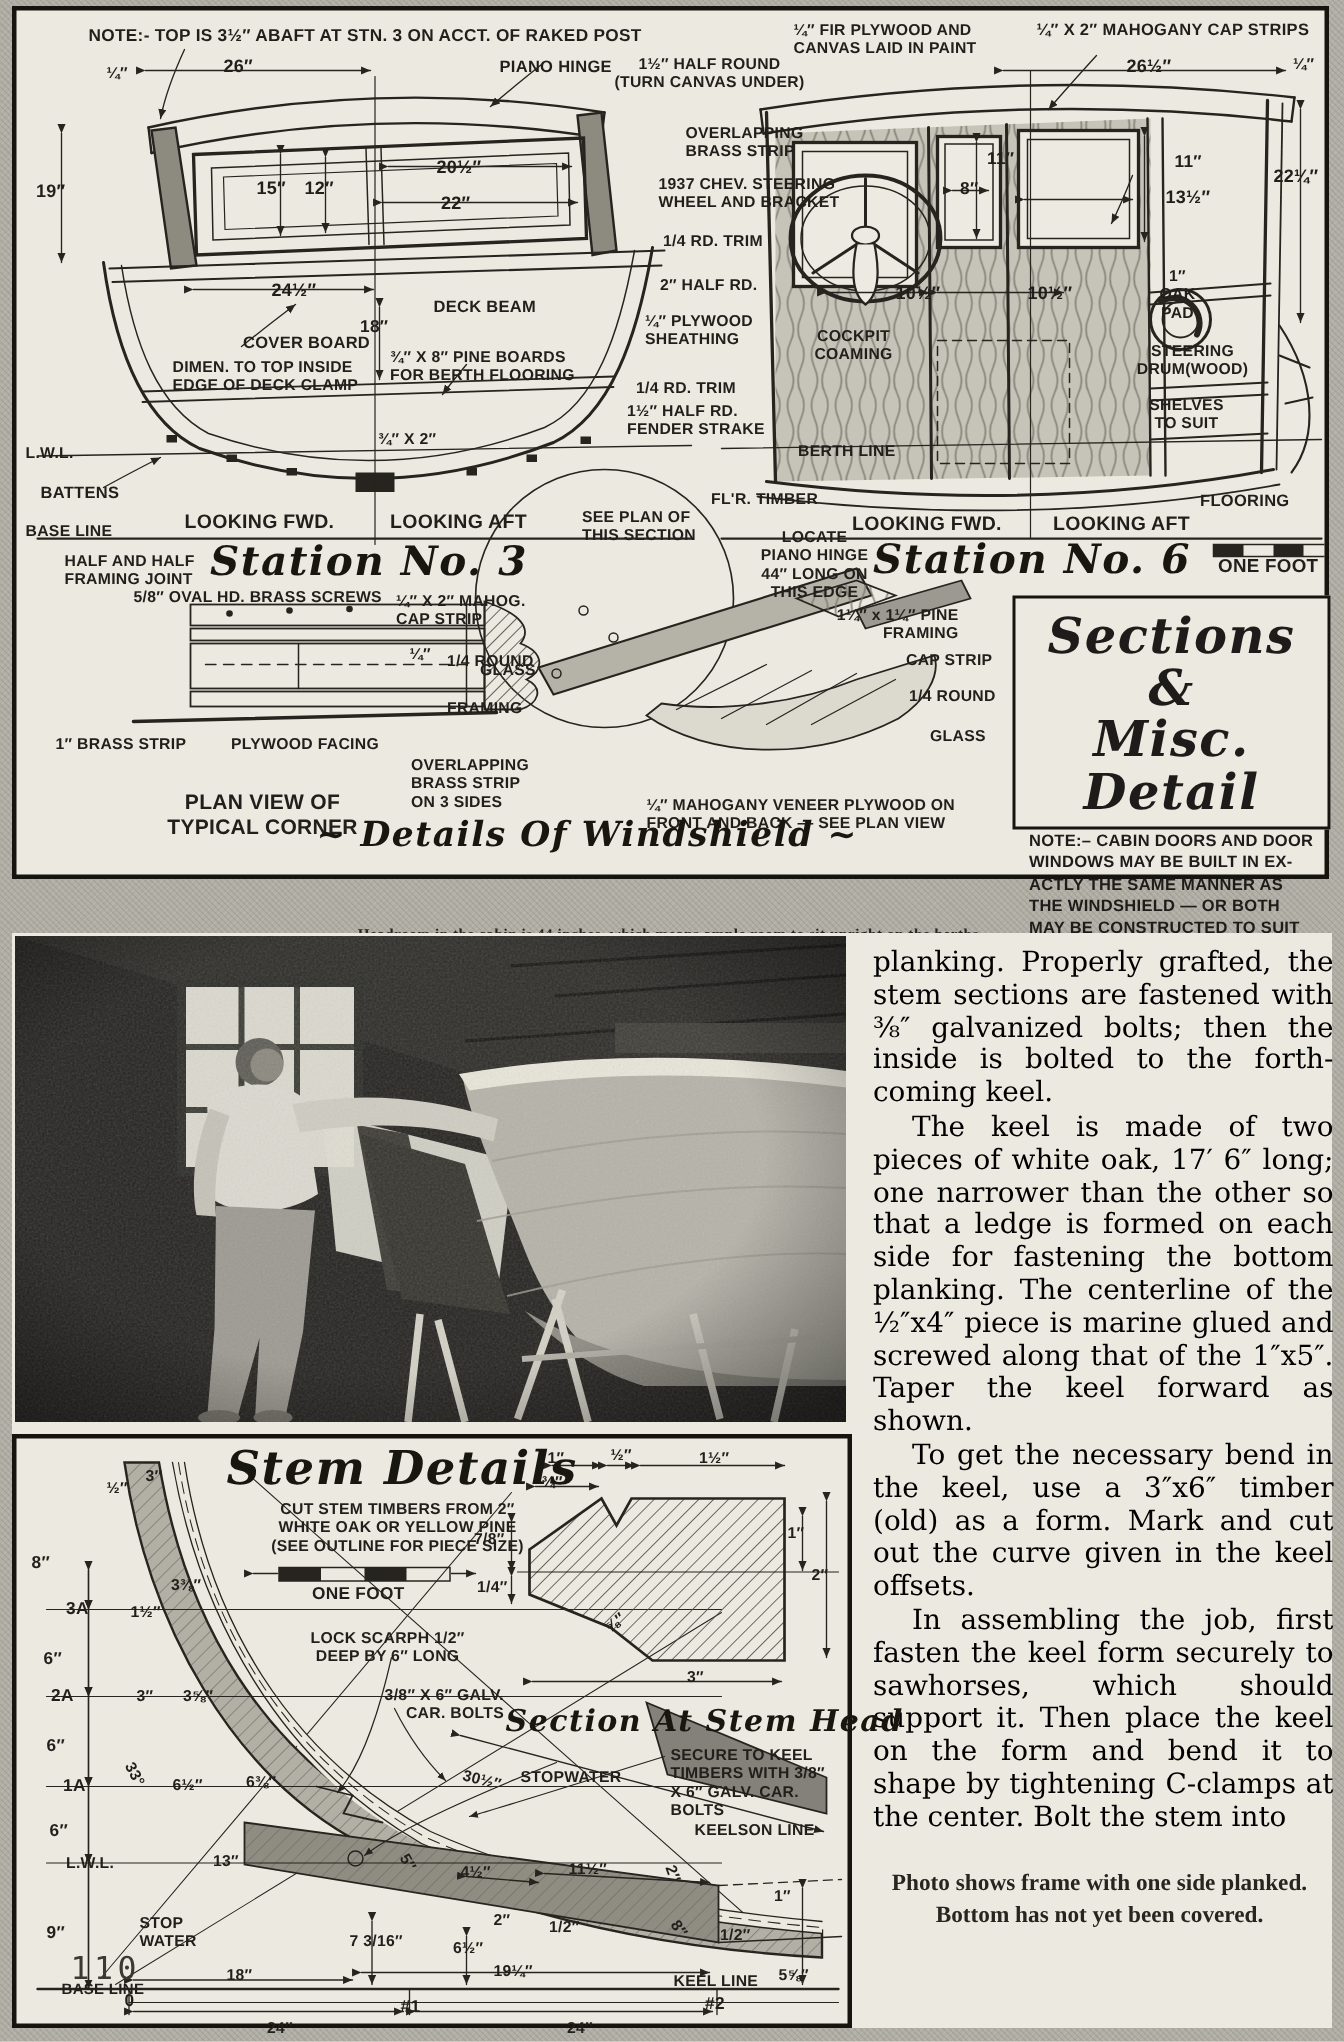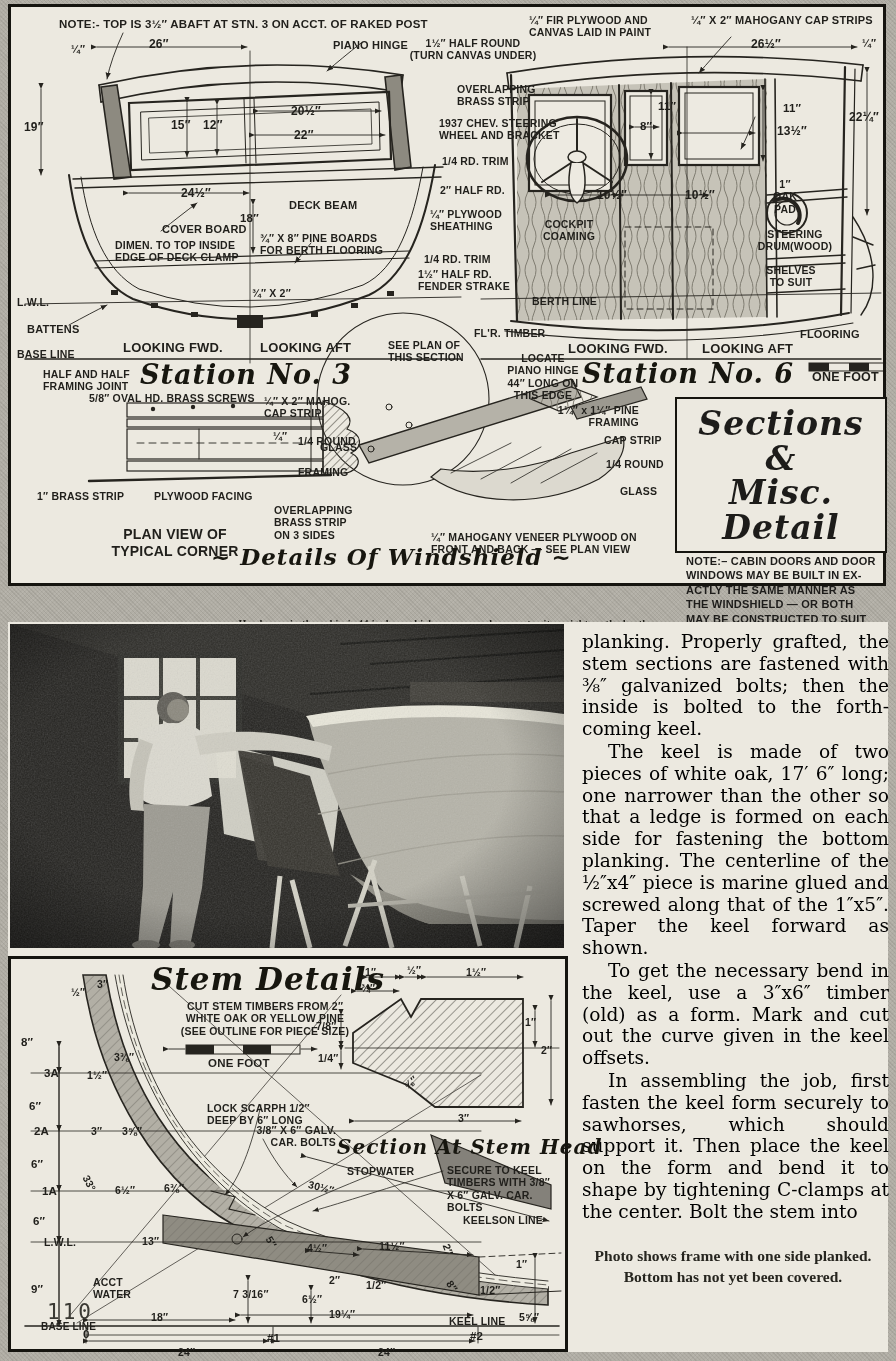--- a/index.html
+++ b/index.html
@@ -447,49 +447,49 @@
       <div class="lbl pagenum" style="left: 36px; top: 341px; font-size: 21px;">110</div>
       <div class="lbl" style="left: 30px; top: 362px; font-size: 10px;">BASE LINE</div>
       <div class="lbl" style="left: 76px; top: 110px;">1½″</div>
       <div class="lbl" style="left: 103px; top: 92px;">3⅜″</div>
       <div class="lbl" style="left: 80px; top: 166px;">3″</div>
       <div class="lbl" style="left: 111px; top: 166px;">3⅝″</div>
       <div class="lbl" style="left: 104px; top: 225px;">6½″</div>
       <div class="lbl" style="left: 153px; top: 223px;">6⅜″</div>
       <div class="lbl" style="left: 80px; top: 214px; transform: rotate(62deg);">33°</div>
       <div class="lbl" style="left: 131px; top: 276px;">13″</div>
-      <div class="lbl" style="left: 82px; top: 317px;">ACCT
+      <div class="lbl" style="left: 82px; top: 317px;">STOP
 WATER</div>
       <div class="lbl" style="left: 140px; top: 352px;">18″</div>
       <div class="lbl" style="left: 72px; top: 369px; font-size: 11.5px;">0</div>
       <div class="lbl" style="left: 167px; top: 387px;">24″</div>
       <div class="lbl" style="left: 256px; top: 373px; font-size: 11.5px;">#1</div>
       <div class="lbl" style="left: 367px; top: 387px;">24″</div>
       <div class="lbl" style="left: 459px; top: 371px; font-size: 11.5px;">#2</div>
       <div class="lbl" style="left: 222px; top: 329px;">7 3/16″</div>
       <div class="lbl" style="left: 291px; top: 334px;">6½″</div>
       <div class="lbl" style="left: 318px; top: 349px;">19¼″</div>
       <div class="lbl" style="left: 438px; top: 356px;">KEEL LINE</div>
       <div class="lbl" style="left: 508px; top: 352px;">5⅝″</div>
       <div class="lbl" style="left: 452px; top: 255px;">KEELSON LINE</div>
       <div class="lbl" style="left: 436px; top: 205px;">SECURE TO KEEL
 TIMBERS WITH 3/8″
 X 6″ GALV. CAR. BOLTS</div>
-      <div class="lbl" style="left: 336px; top: 206px;">STOPWATER</div>
+      <div class="lbl" style="left: 336px; top: 220px;">STOPWATER</div>
       <div class="lbl" style="left: 299px; top: 219px; transform: rotate(14deg);">30½″</div>
       <div class="lbl" style="left: 296px; top: 283px;">4½″</div>
       <div class="lbl" style="left: 368px; top: 281px;">11½″</div>
       <div class="lbl" style="left: 441px; top: 283px; transform: rotate(70deg);">2″</div>
       <div class="lbl" style="left: 318px; top: 315px;">2″</div>
       <div class="lbl" style="left: 355px; top: 320px;">1/2″</div>
       <div class="lbl" style="left: 443px; top: 319px; transform: rotate(55deg);">8″</div>
       <div class="lbl" style="left: 469px; top: 325px;">1/2″</div>
       <div class="lbl" style="left: 505px; top: 299px;">1″</div>
       <div class="lbl" style="left: 263px; top: 275px; transform: rotate(60deg);">5″</div>
-      <div class="lbl" style="left: 196px; top: 143px;">LOCK SCARPH 1/2″
+      <div class="lbl" style="left: 196px; top: 127px; text-align: center;">LOCK SCARPH 1/2″
 DEEP BY 6″ LONG</div>
       <div class="lbl" style="left: 233px; top: 165px; width: 92px; text-align: right;">3/8″ X 6″ GALV.
 CAR. BOLTS</div>
       <div class="lbl" style="left: 305px; top: 61px;">7/8″</div>
       <div class="lbl" style="left: 307px; top: 93px;">1/4″</div>
       <div class="lbl" style="left: 354px; top: 7px;">1″</div>
       <div class="lbl" style="left: 396px; top: 5px;">½″</div>
       <div class="lbl" style="left: 455px; top: 7px;">1½″</div>
       <div class="lbl" style="left: 350px; top: 23px;">¾″</div>
       <div class="lbl" style="left: 514px; top: 57px;">1″</div>

